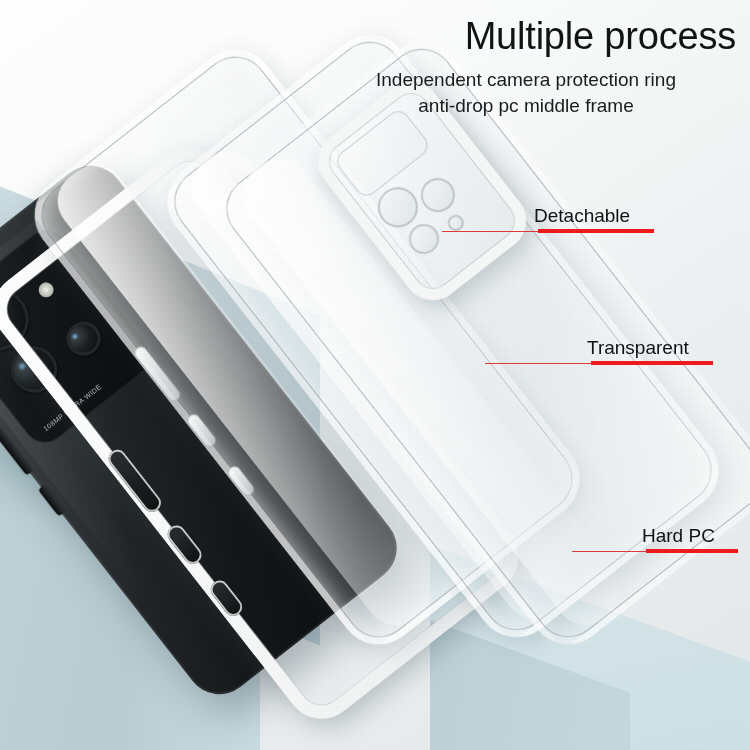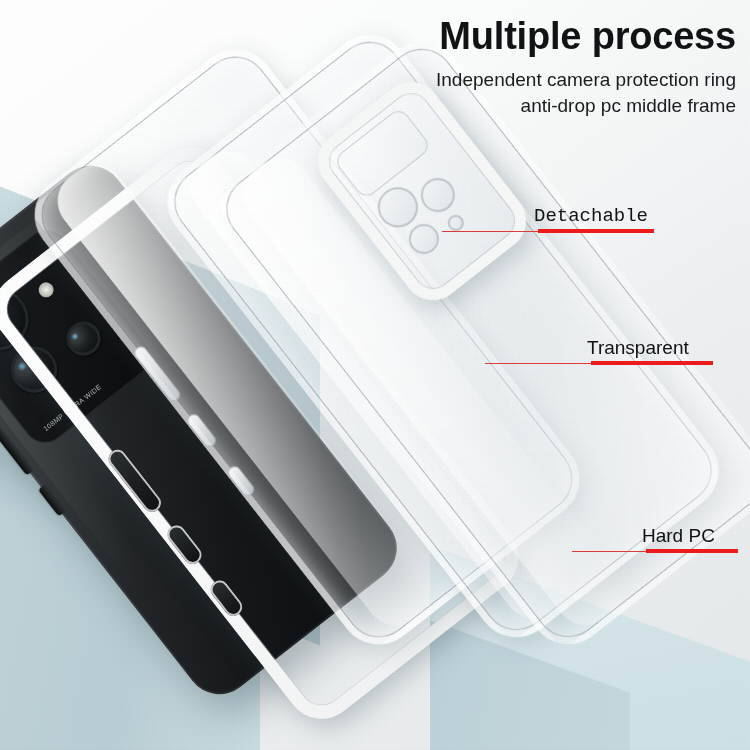--- a/index.html
+++ b/index.html
@@ -272,32 +272,32 @@
   .text-block {
     position: absolute;
     right: 14px; top: 16px;
     width: 420px;
     text-align: right;
     z-index: 50;
   }
   .title {
     margin: 0;
     font-size: 38px;
-    font-weight: bold;
+    font-weight: normal;
     color: #111315;
     letter-spacing: -.2px;
     line-height: 1.08;
   }
   .subtitle {
     margin: 10px 0 0 0;
     font-size: 19px;
     color: #1a1c1e;
     line-height: 1.38;
   }
-  .subtitle div { white-space: nowrap; }
+  .subtitle div { white-space: nowrap; text-align: center; }
 
   
   .callout { position: absolute; z-index: 55; }
   .callout .label {
     position: absolute;
     bottom: 5px;
     left: 0;
     font-size: 19px;
     color: #111315;
     white-space: nowrap;
@@ -308,21 +308,21 @@
     background: #e03a3a;
     bottom: 0;
   }
   .thick-line {
     position: absolute;
     height: 4px;
     background: #ee1c1c;
     bottom: -1px;
   }
 
-  .callout-detachable { left: 442px; top: 198px; width: 300px; height: 34px; font-family: Liberation Mono, monospace; }
+  .callout-detachable { left: 442px; top: 198px; width: 300px; height: 34px; }
   .callout-detachable .label { left: 92px; }
   .callout-detachable .thin-line { left: 0; width: 100px; }
   .callout-detachable .thick-line { left: 96px; width: 116px; }
 
   .callout-transparent { left: 485px; top: 330px; width: 265px; height: 34px; }
   .callout-transparent .label { left: 102px; }
   .callout-transparent .thin-line { left: 0; width: 110px; }
   .callout-transparent .thick-line { left: 106px; width: 122px; }
 
   .callout-hardpc { left: 572px; top: 518px; width: 178px; height: 34px; }

